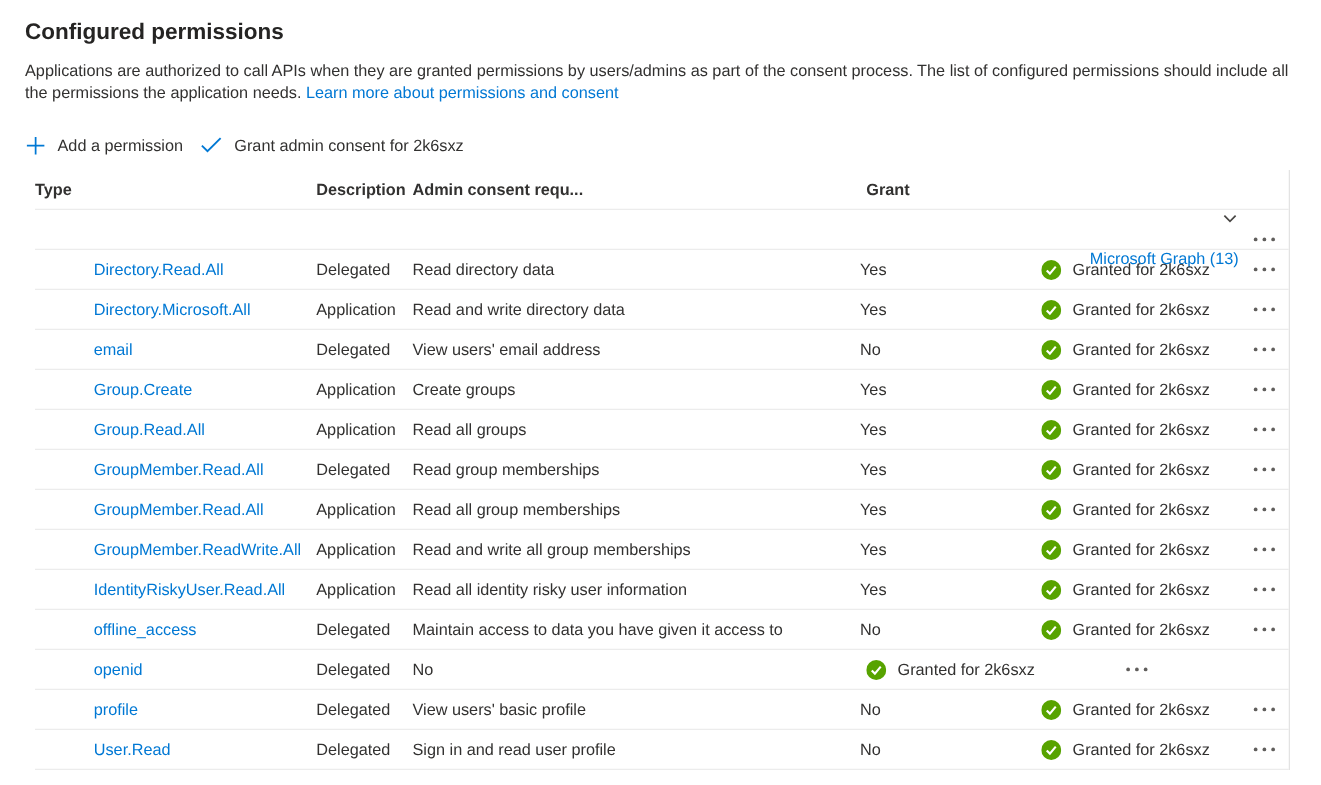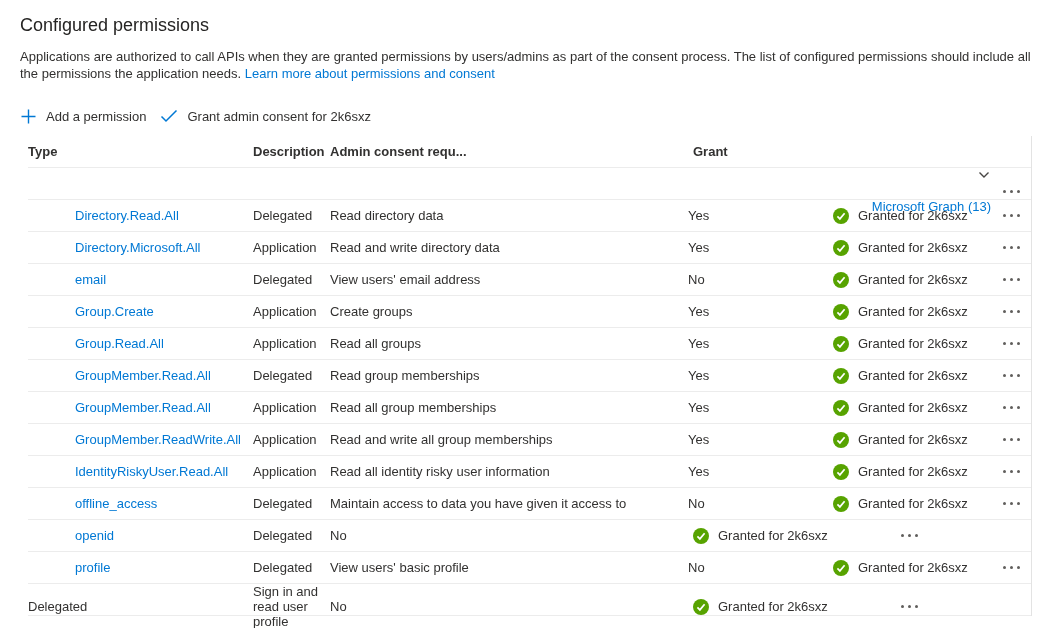--- a/index.html
+++ b/index.html
@@ -10,21 +10,21 @@
     --icon-neutral:#484644;
     --dots:#605e5c;
   }
   *{box-sizing:border-box;}
   html,body{margin:0;padding:0;}
   body{
     width:1057px;height:628px;background:#ffffff;overflow:hidden;
     font-family:"Liberation Sans",sans-serif;font-size:13px;color:var(--text);
   }
   .container{padding:15px 0 0 20px;}
-  .page-title{font-size:18px;font-weight:400;color:#252423;margin:0;line-height:21px;}
+  .page-title{font-size:18px;font-weight:700;color:#252423;margin:0;line-height:21px;}
   .desc{margin-top:12px;max-width:1015px;line-height:17px;color:var(--text);}
   .desc .learn-link{color:var(--accent);text-decoration:none;cursor:pointer;}
   .toolbar{margin-top:18px;height:32px;display:flex;align-items:center;gap:14px;}
   .toolbar-btn{
     display:inline-flex;align-items:center;gap:9px;border:none;background:transparent;
     padding:0;font:inherit;color:var(--text);cursor:pointer;
   }
   .toolbar-btn svg{display:block;}
 
   .table-wrap{
@@ -383,20 +383,21 @@
     <button class="menu-btn">
       <span class="dots">
               <i></i>
               <i></i>
               <i></i>
             </span>
     </button>
   </div>
 
   <div class="grid-row">
+    <div><a class="perm-link">User.Read</a></div>
     <div>Delegated</div>
     <div>Sign in and read user profile</div>
     <div>No</div>
     <div class="status-cell">
       <span>
         <svg width="16" height="16" viewBox="0 0 16 16">
           <circle cx="8" cy="8" r="8" style="fill:var(--green)"></circle>
           <path d="M4.4 8.4 L6.9 10.9 L11.6 5.3" stroke="#ffffff" stroke-width="1.7" fill="none"></path>
         </svg>
       </span>

